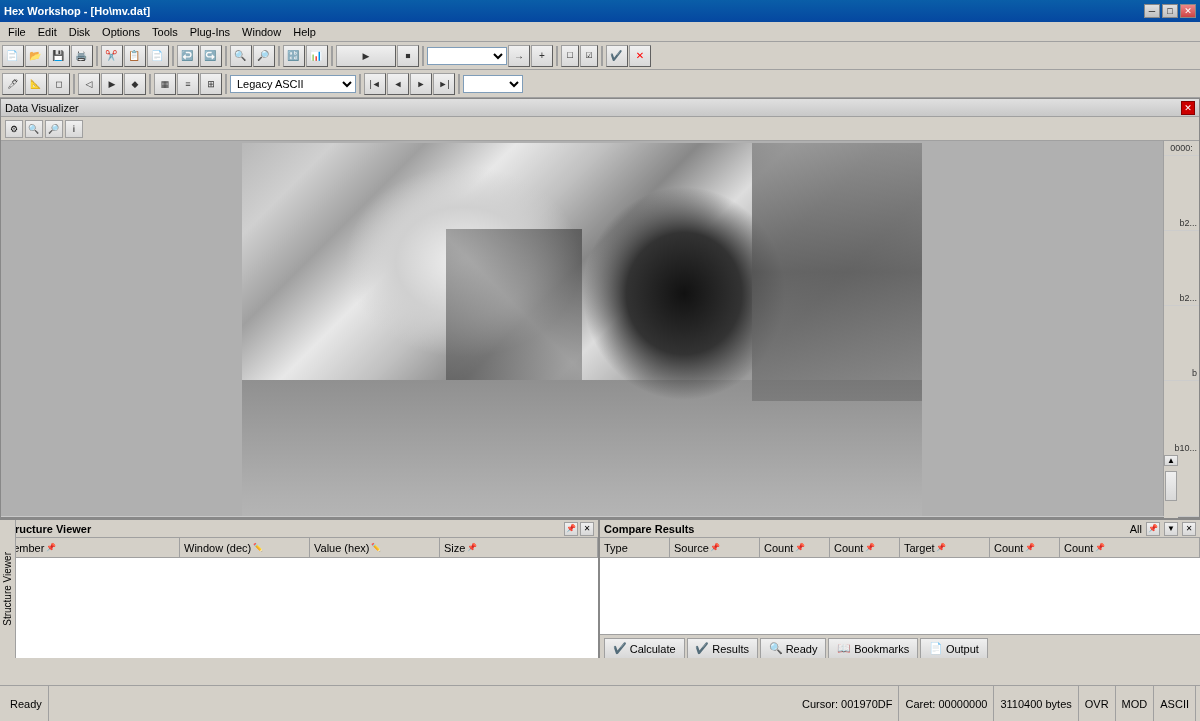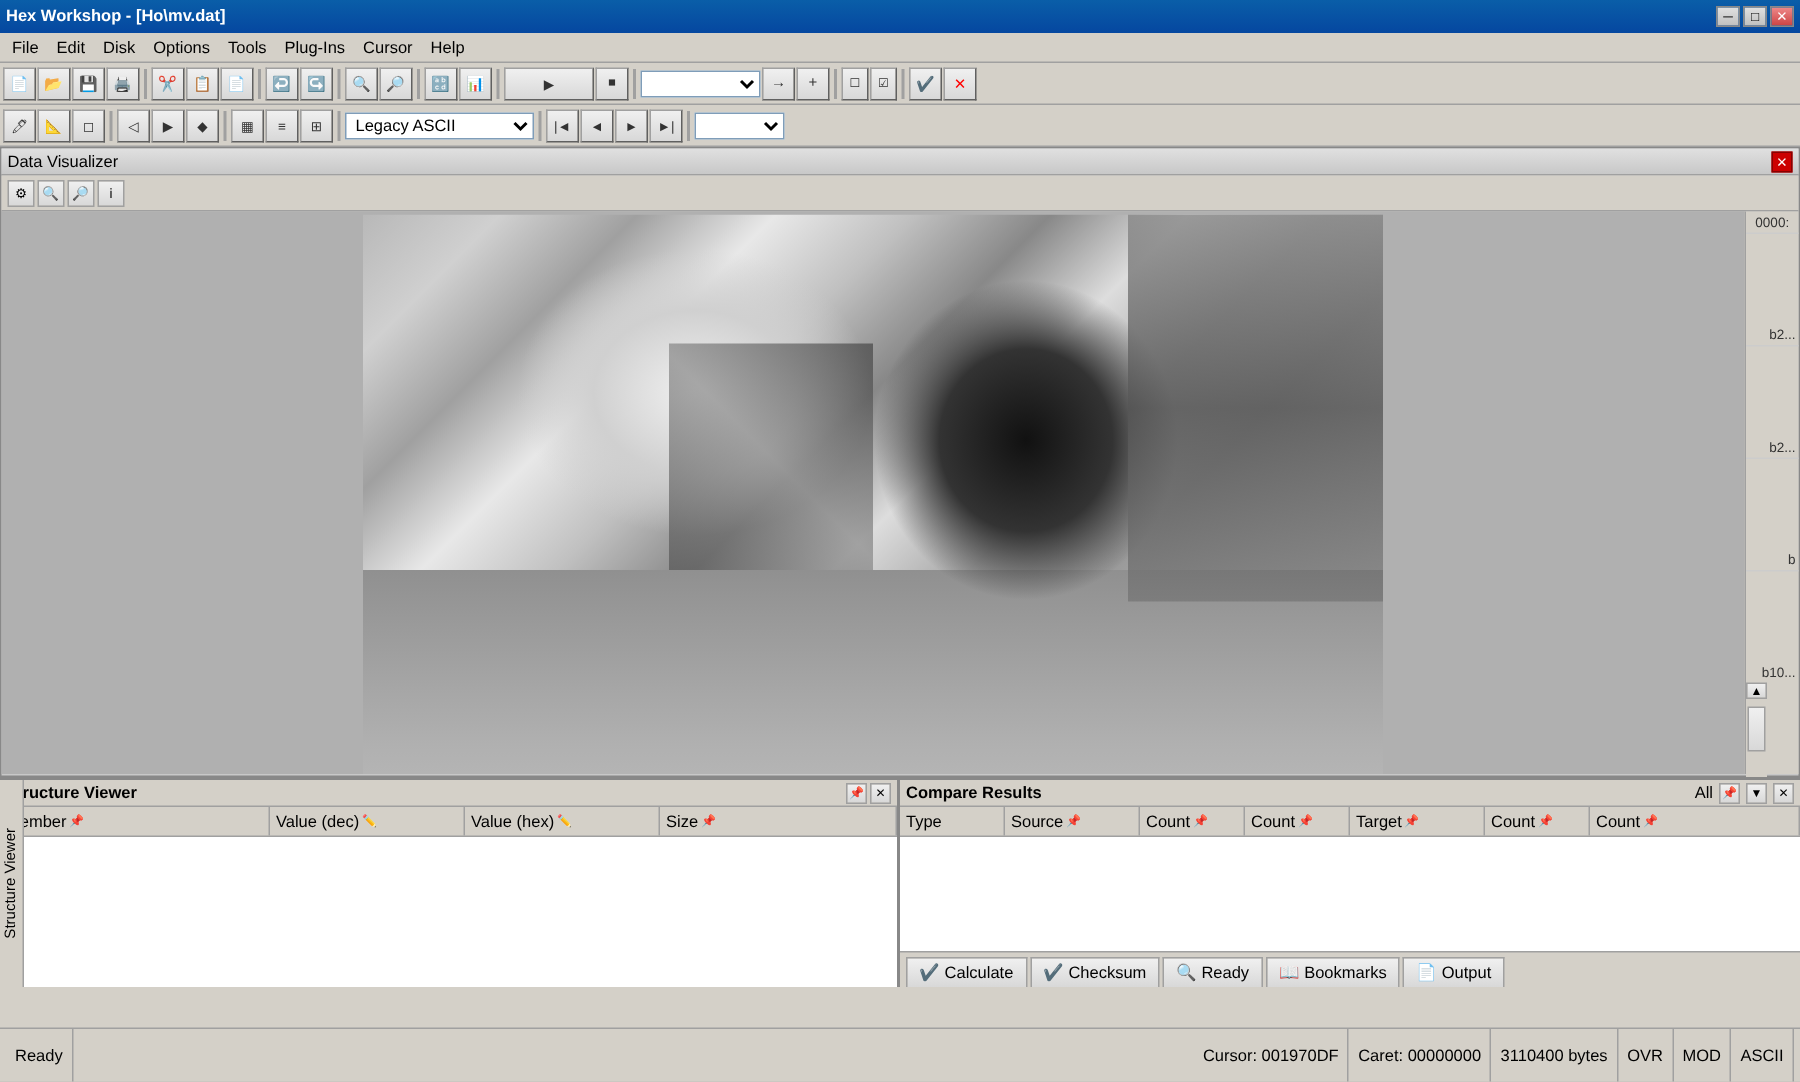--- a/index.html
+++ b/index.html
@@ -206,21 +206,21 @@
   </div>
 </div>
 
 <div class="menu-bar">
   <div class="menu-item">File</div>
   <div class="menu-item">Edit</div>
   <div class="menu-item">Disk</div>
   <div class="menu-item">Options</div>
   <div class="menu-item">Tools</div>
   <div class="menu-item">Plug-Ins</div>
-  <div class="menu-item">Cursor</div>
+  <div class="menu-item">Window</div>
   <div class="menu-item">Help</div>
 </div>
 
 <div class="toolbar">
   <div class="tb-btn">📄</div>
   <div class="tb-btn">📂</div>
   <div class="tb-btn">💾</div>
   <div class="tb-btn">🖨️</div>
   <div class="tb-sep-line"></div>
   <div class="tb-btn">✂️</div>
@@ -339,21 +339,21 @@
           <div style="width:14px; height:14px; background: linear-gradient(to bottom, #f0f0f0, #d8d8d8); border: 1px solid #a0a0a0; display:flex; align-items:center; justify-content:center; font-size:8px; cursor:pointer;">✕</div>
         </div>
       </div>
 
       <div style="height: 20px; background: #d4d0c8; display: flex; align-items: center; border-bottom: 1px solid #a0a0a0;">
         <div class="col-header" style="width: 180px;">
           <span>Member</span>
           <span class="col-sort-icon">📌</span>
         </div>
         <div class="col-header" style="width: 130px;">
-          <span>Value (dec)</span>
+          <span>Window (dec)</span>
           <span class="col-sort-icon">✏️</span>
         </div>
         <div class="col-header" style="width: 130px;">
           <span>Value (hex)</span>
           <span class="col-sort-icon">✏️</span>
         </div>
         <div class="col-header" style="flex: 1;">
           <span>Size</span>
           <span class="col-sort-icon">📌</span>
         </div>
@@ -410,21 +410,21 @@
 
       <div style="flex: 1; background: white;"></div>
 
       <div style="height: 24px; background: #d4d0c8; border-top: 1px solid #a0a0a0; display: flex; align-items: flex-end; padding: 0 4px; gap: 2px;">
         <div class="tab-btn">
           <span>✔️</span>
           <span>Calculate</span>
         </div>
         <div class="tab-btn">
           <span>✔️</span>
-          <span>Checksum</span>
+          <span>Results</span>
         </div>
         <div class="tab-btn">
           <span>🔍</span>
           <span>Ready</span>
         </div>
         <div class="tab-btn">
           <span>📖</span>
           <span>Bookmarks</span>
         </div>
         <div class="tab-btn">

